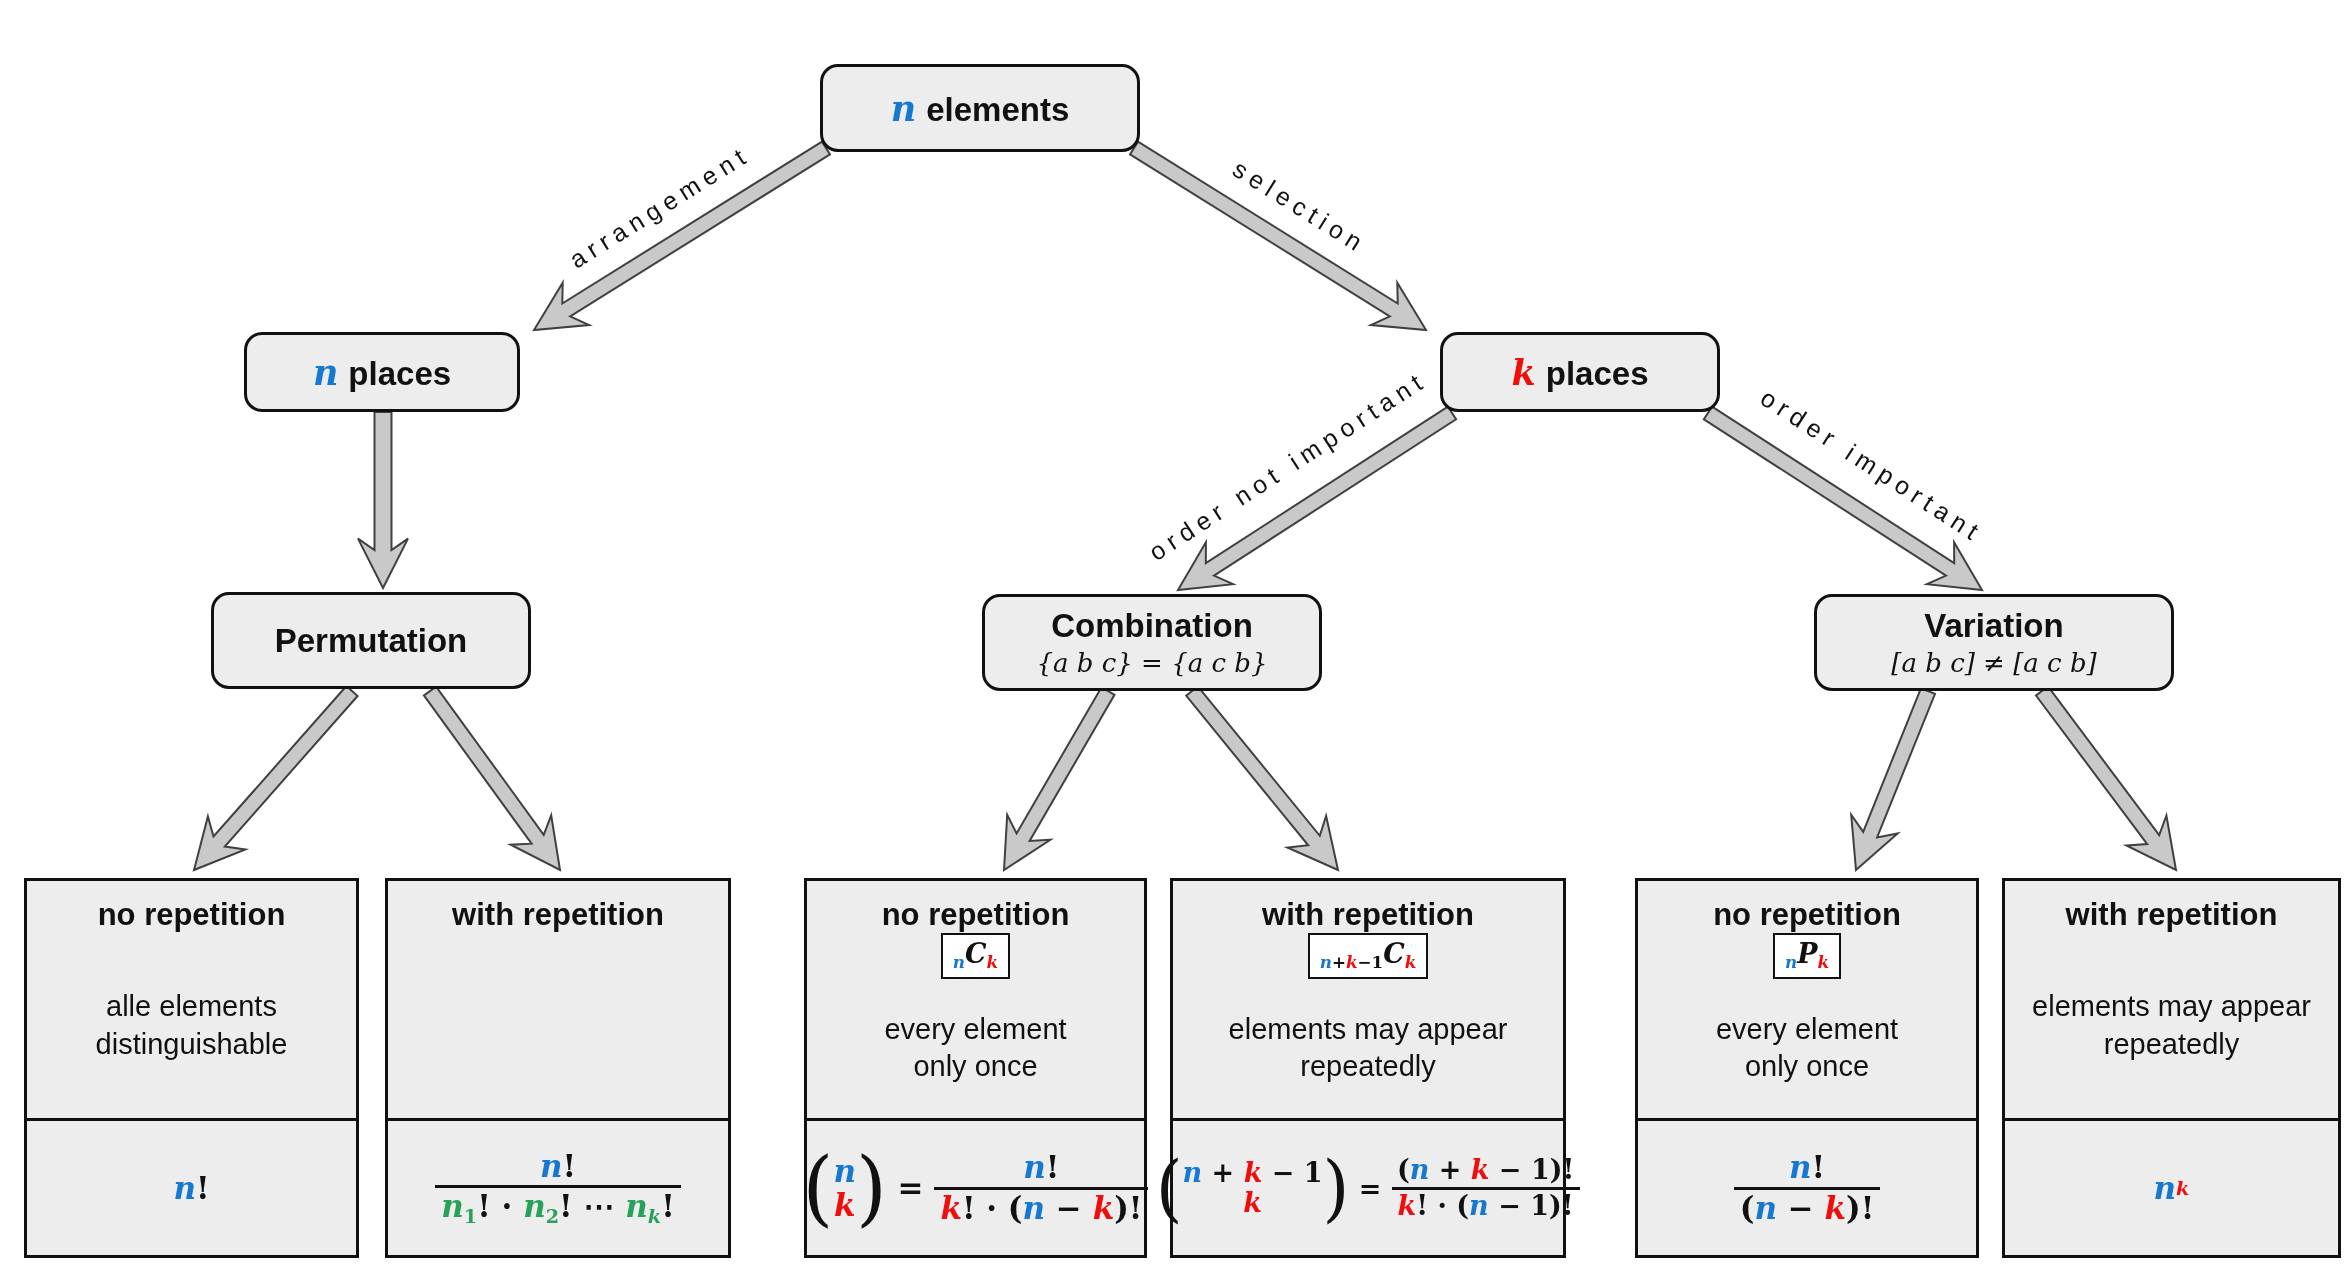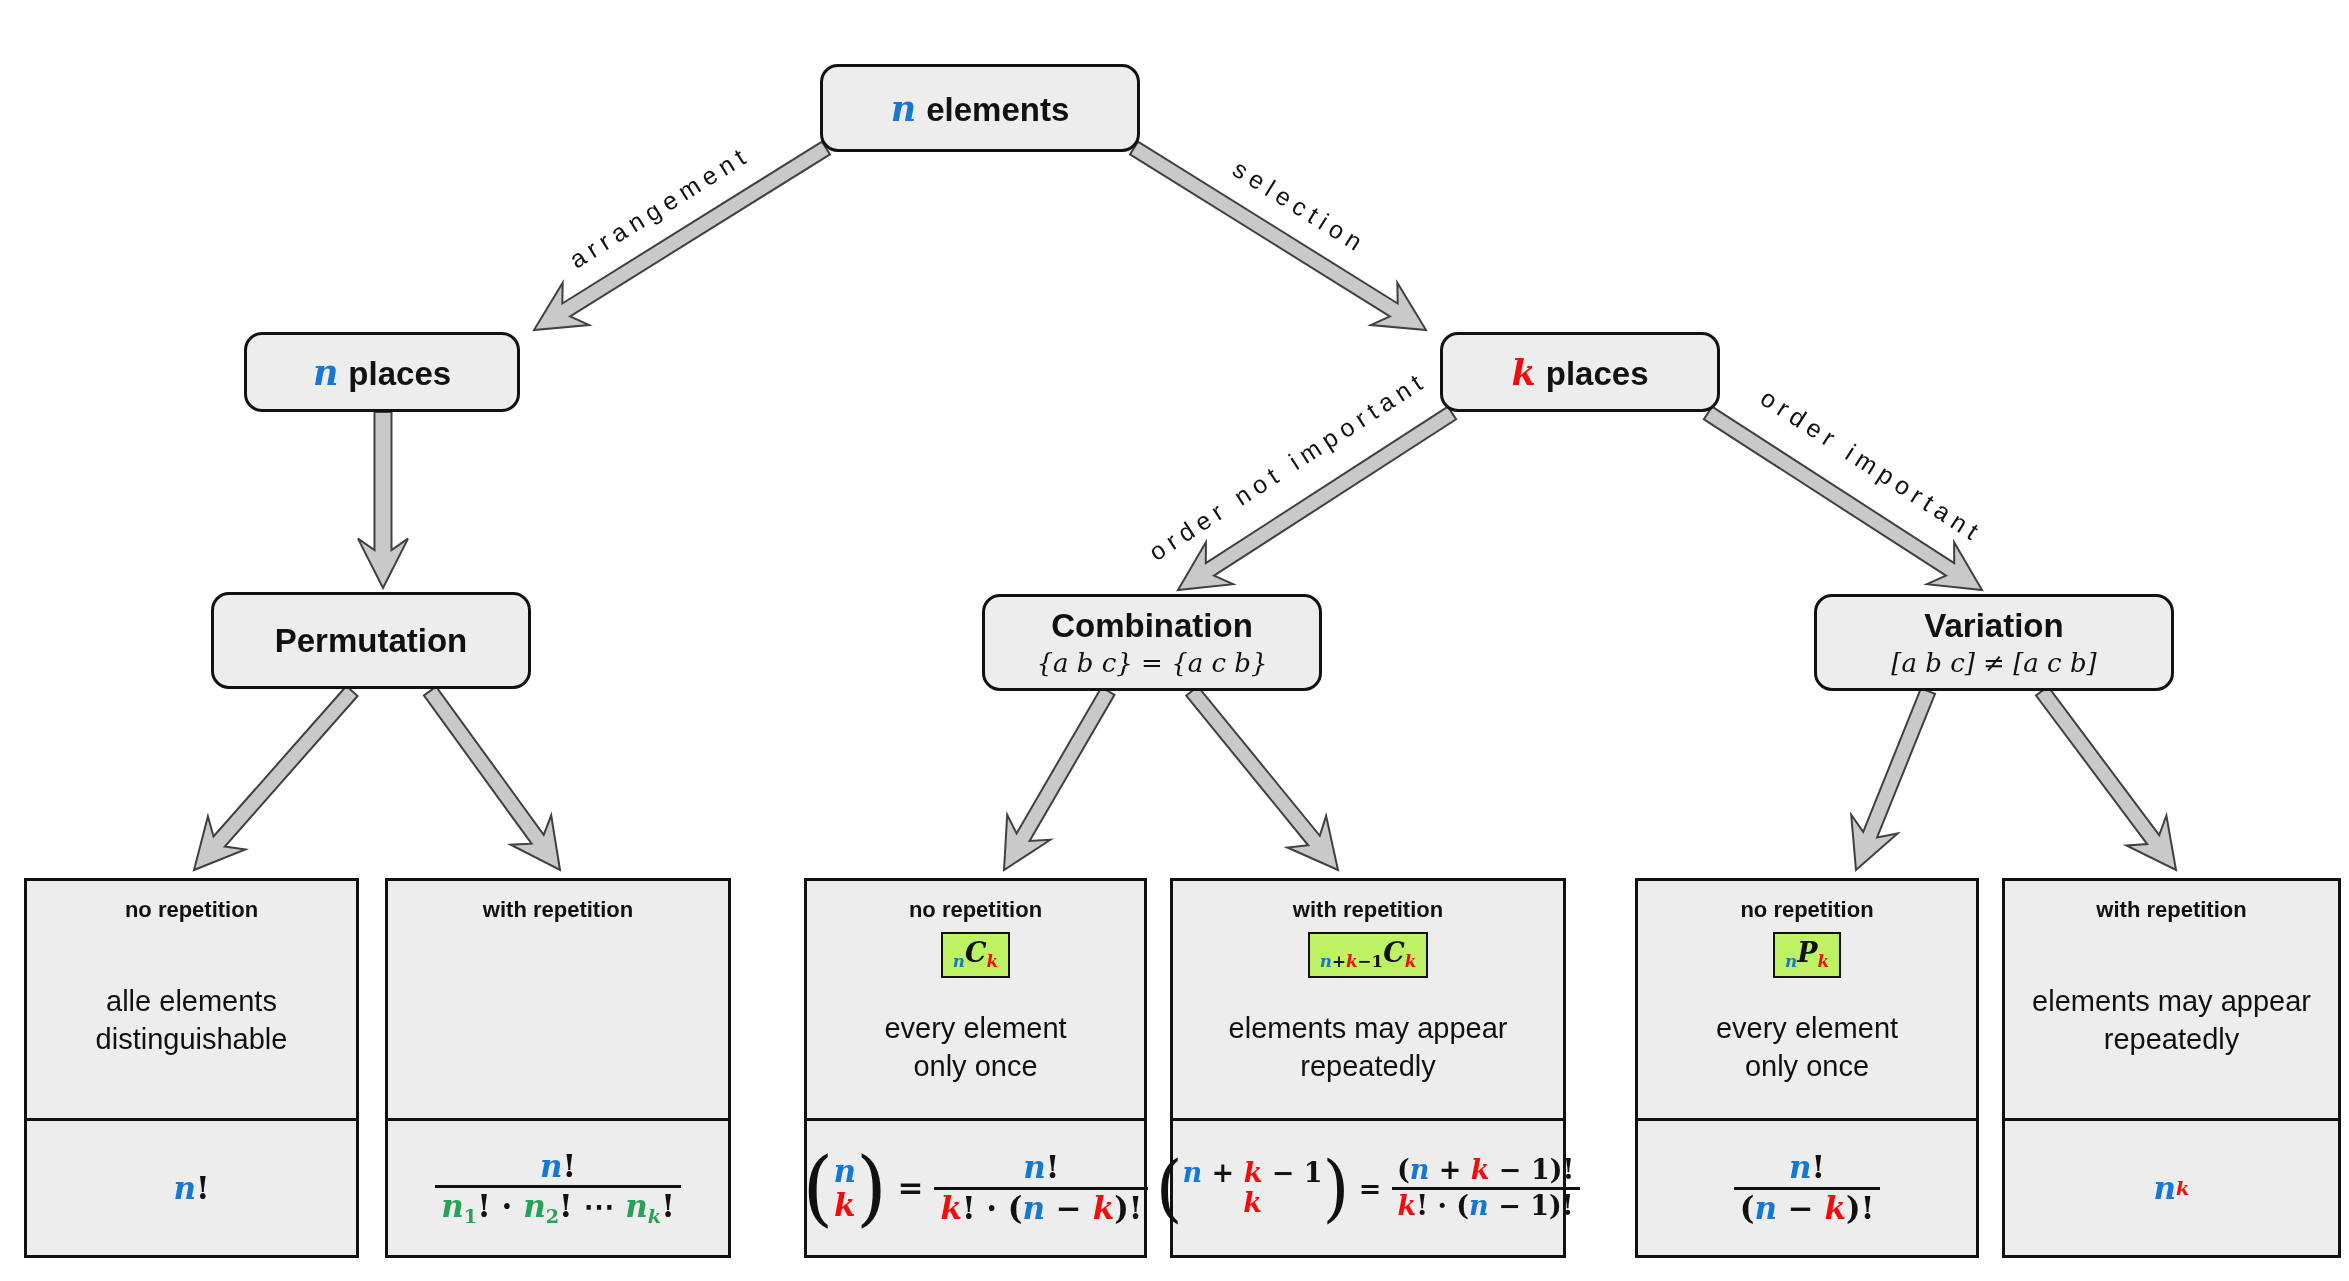--- a/index.html
+++ b/index.html
@@ -23,22 +23,22 @@
   
   .edge-label{position:absolute;font-size:25px;letter-spacing:6px;color:#111;
               white-space:nowrap;z-index:3;}
 
   
   .leaf{position:absolute;top:878px;height:380px;background:var(--fill);
         border:3px solid var(--line);box-sizing:border-box;display:flex;
         flex-direction:column;z-index:2;}
   .leaf-top{height:240px;border-bottom:3px solid var(--line);display:flex;
             flex-direction:column;align-items:center;padding-top:16px;box-sizing:border-box;}
-  .leaf-title{font-weight:700;font-size:22px;}
-  .badge{margin-top:9px;border:2px solid var(--line);background:#bef264;
+  .leaf-title{font-weight:700;font-size:31px;}
+  .badge{border:2px solid var(--line);background:#ffffff;
          padding:1px 10px 3px 10px;font-family:"DejaVu Serif",serif;font-weight:700;
          font-size:27px;white-space:pre;line-height:1.3;}
   .leaf-desc{margin:auto 0;font-size:29px;line-height:1.3;text-align:center;}
   .leaf-desc .line{white-space:pre;}
   .leaf-formula{flex:1;display:flex;align-items:center;justify-content:center;
                 font-family:"DejaVu Serif",serif;font-weight:700;font-size:31px;
                 white-space:pre;color:#111;}
 
   
   .c-b{color:var(--blue);} .c-r{color:var(--red);} .c-g{color:var(--green);}

